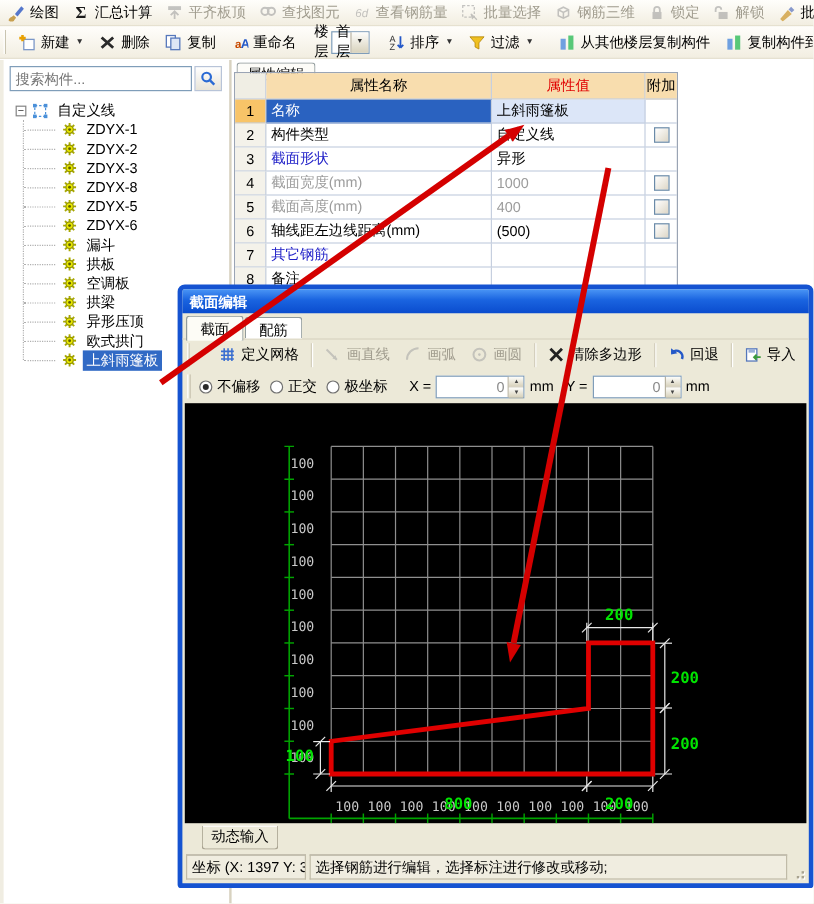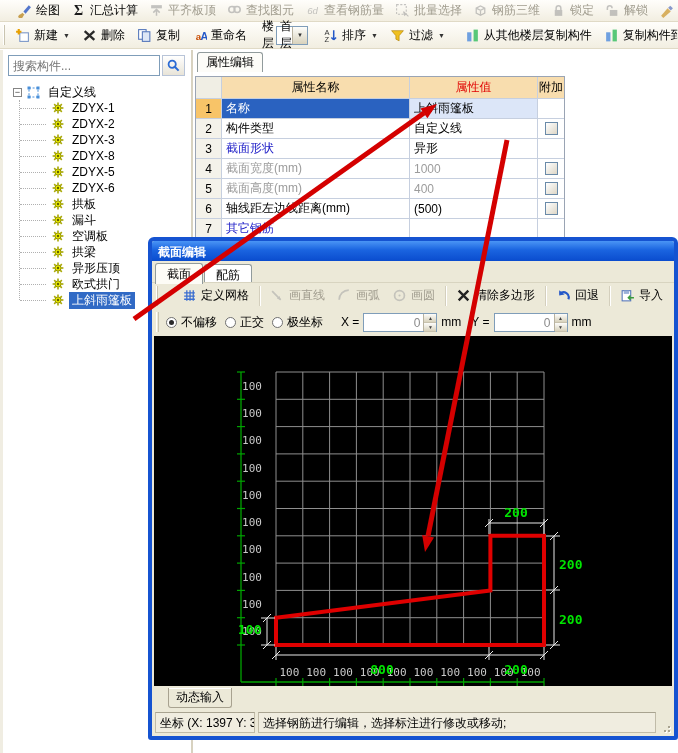--- a/index.html
+++ b/index.html
@@ -3,21 +3,21 @@
 <meta charset="utf-8">
 <style>
   * { box-sizing: border-box; margin: 0; padding: 0; }
   html,body { width:678px; height:753px; }
   body { position:relative; overflow:hidden; background:#fff;
          font-family:"Liberation Sans",sans-serif; font-size:12px; color:#000; }
 
   
   .tbar { position:absolute; left:0; width:678px; display:flex; align-items:center;
           background:linear-gradient(#fffefb,#f2eee1); border-bottom:1px solid #e0dac6; }
-  #toolbar-main { top:0; height:22px; padding-left:12px; gap:1px; }
+  #toolbar-main { top:0; height:22px; padding-left:1px; gap:1px; }
   #toolbar-comp { top:22px; height:27px; padding-left:2px; gap:2px; }
   .tb-item { display:flex; align-items:center; gap:4px; padding:1px 5px; height:20px;
              white-space:nowrap; cursor:default; }
   .tb-item.disabled { color:#a09c8e;align-items:center; }
   .tb-item.disabled .tb-icon { filter:grayscale(1) opacity(.55); }
   .tb-icon { width:15px; height:15px; display:inline-flex; align-items:center; justify-content:center; flex:0 0 auto; }
   .tb-icon svg { display:block; }
   .dd-arrow { font-size:7px; color:#333; margin-left:1px; }
   .tb-sep { width:1px; height:20px; background:#d4cfbd; margin:0 3px; box-shadow:1px 0 0 #fff; }
   .tb-grip { width:3px; height:20px; border-left:1px solid #fff; border-right:1px solid #c9c4b0; margin:0 3px 0 1px; }
@@ -44,21 +44,21 @@
   .tree-item { display:flex; align-items:center; gap:4px; height:16px; padding-left:47px; position:relative; }
   .tree-item .tick { position:absolute; left:17px; top:8px; width:26px; border-top:1px dotted #b0b0b0; }
   .tree-label { padding:0 3px; white-space:nowrap; }
   .tree-item.selected .tree-label { background:#316ac5; color:#fff; }
 
   
   #prop-panel { position:absolute; left:195px; top:50px; width:483px; height:703px; background:#fff; }
   #prop-tab { position:absolute; left:2px; top:2px; width:66px; height:20px; background:#fdfcf8;
               border:1px solid #919b9c; border-bottom:none; border-radius:3px 3px 0 0;
               text-align:center; line-height:19px; }
-  #prop-table { position:absolute; left:0; top:26px; width:370px; border:1px solid #9aa4b4; border-bottom:none; }
+  #prop-table { position:absolute; left:0; top:10px; width:370px; border:1px solid #9aa4b4; border-bottom:none; }
   .prow { display:flex; height:20px; }
   .prow.header { height:22px; }
   .pcell { border-right:1px solid #c6cfdf; border-bottom:1px solid #c6cfdf; padding:2px 4px;
            overflow:hidden; white-space:nowrap; display:flex; align-items:center; }
   .c-num { width:26px; justify-content:center; background:#f4f2ea; padding:2px 0; }
   .c-name { width:188px; }
   .c-val { width:128px; }
   .c-extra { width:26px; justify-content:center; border-right:none; }
   .header .pcell { background:#f8ddae; justify-content:center; }
   .header .c-num { background:#f0eee4; }
@@ -451,41 +451,41 @@
                 <line x1="3.737258300203048" y1="8.262741699796953" x2="2.1816233815926434" y2="9.818376618407356"></line>
                 <line x1="2.8" y1="6" x2="0.5999999999999996" y2="6.000000000000001"></line>
                 <line x1="3.7372583002030475" y1="3.737258300203048" x2="2.1816233815926425" y2="2.1816233815926434"></line>
                 <line x1="5.999999999999999" y1="2.8" x2="5.999999999999999" y2="0.5999999999999996"></line>
                 <line x1="8.262741699796951" y1="3.7372583002030475" x2="9.818376618407356" y2="2.1816233815926425"></line>
               </g>
               <circle cx="6" cy="6" r="3.1" fill="#e8e800" stroke="#909000"></circle>
               <circle cx="6" cy="6" r="1.2" fill="#606000"></circle>
             </svg>
           </span>
+    <span class="tree-label">漏斗</span>
+  </div>
+        <div class="tree-item">
+    <span class="tick"></span>
+    <span class="tb-icon">
+            <svg width="12" height="12" viewBox="0 0 12 12">
+              <g stroke="#a8a800" stroke-width="1.6">
+                <line x1="9.2" y1="6" x2="11.4" y2="6"></line>
+                <line x1="8.262741699796953" y1="8.262741699796951" x2="9.818376618407356" y2="9.818376618407356"></line>
+                <line x1="6" y1="9.2" x2="6" y2="11.4"></line>
+                <line x1="3.737258300203048" y1="8.262741699796953" x2="2.1816233815926434" y2="9.818376618407356"></line>
+                <line x1="2.8" y1="6" x2="0.5999999999999996" y2="6.000000000000001"></line>
+                <line x1="3.7372583002030475" y1="3.737258300203048" x2="2.1816233815926425" y2="2.1816233815926434"></line>
+                <line x1="5.999999999999999" y1="2.8" x2="5.999999999999999" y2="0.5999999999999996"></line>
+                <line x1="8.262741699796951" y1="3.7372583002030475" x2="9.818376618407356" y2="2.1816233815926425"></line>
+              </g>
+              <circle cx="6" cy="6" r="3.1" fill="#e8e800" stroke="#909000"></circle>
+              <circle cx="6" cy="6" r="1.2" fill="#606000"></circle>
+            </svg>
+          </span>
     <span class="tree-label">拱板</span>
-  </div>
-        <div class="tree-item">
-    <span class="tick"></span>
-    <span class="tb-icon">
-            <svg width="12" height="12" viewBox="0 0 12 12">
-              <g stroke="#a8a800" stroke-width="1.6">
-                <line x1="9.2" y1="6" x2="11.4" y2="6"></line>
-                <line x1="8.262741699796953" y1="8.262741699796951" x2="9.818376618407356" y2="9.818376618407356"></line>
-                <line x1="6" y1="9.2" x2="6" y2="11.4"></line>
-                <line x1="3.737258300203048" y1="8.262741699796953" x2="2.1816233815926434" y2="9.818376618407356"></line>
-                <line x1="2.8" y1="6" x2="0.5999999999999996" y2="6.000000000000001"></line>
-                <line x1="3.7372583002030475" y1="3.737258300203048" x2="2.1816233815926425" y2="2.1816233815926434"></line>
-                <line x1="5.999999999999999" y1="2.8" x2="5.999999999999999" y2="0.5999999999999996"></line>
-                <line x1="8.262741699796951" y1="3.7372583002030475" x2="9.818376618407356" y2="2.1816233815926425"></line>
-              </g>
-              <circle cx="6" cy="6" r="3.1" fill="#e8e800" stroke="#909000"></circle>
-              <circle cx="6" cy="6" r="1.2" fill="#606000"></circle>
-            </svg>
-          </span>
-    <span class="tree-label">漏斗</span>
   </div>
         <div class="tree-item">
     <span class="tick"></span>
     <span class="tb-icon">
             <svg width="12" height="12" viewBox="0 0 12 12">
               <g stroke="#a8a800" stroke-width="1.6">
                 <line x1="9.2" y1="6" x2="11.4" y2="6"></line>
                 <line x1="8.262741699796953" y1="8.262741699796951" x2="9.818376618407356" y2="9.818376618407356"></line>
                 <line x1="6" y1="9.2" x2="6" y2="11.4"></line>
                 <line x1="3.737258300203048" y1="8.262741699796953" x2="2.1816233815926434" y2="9.818376618407356"></line>

